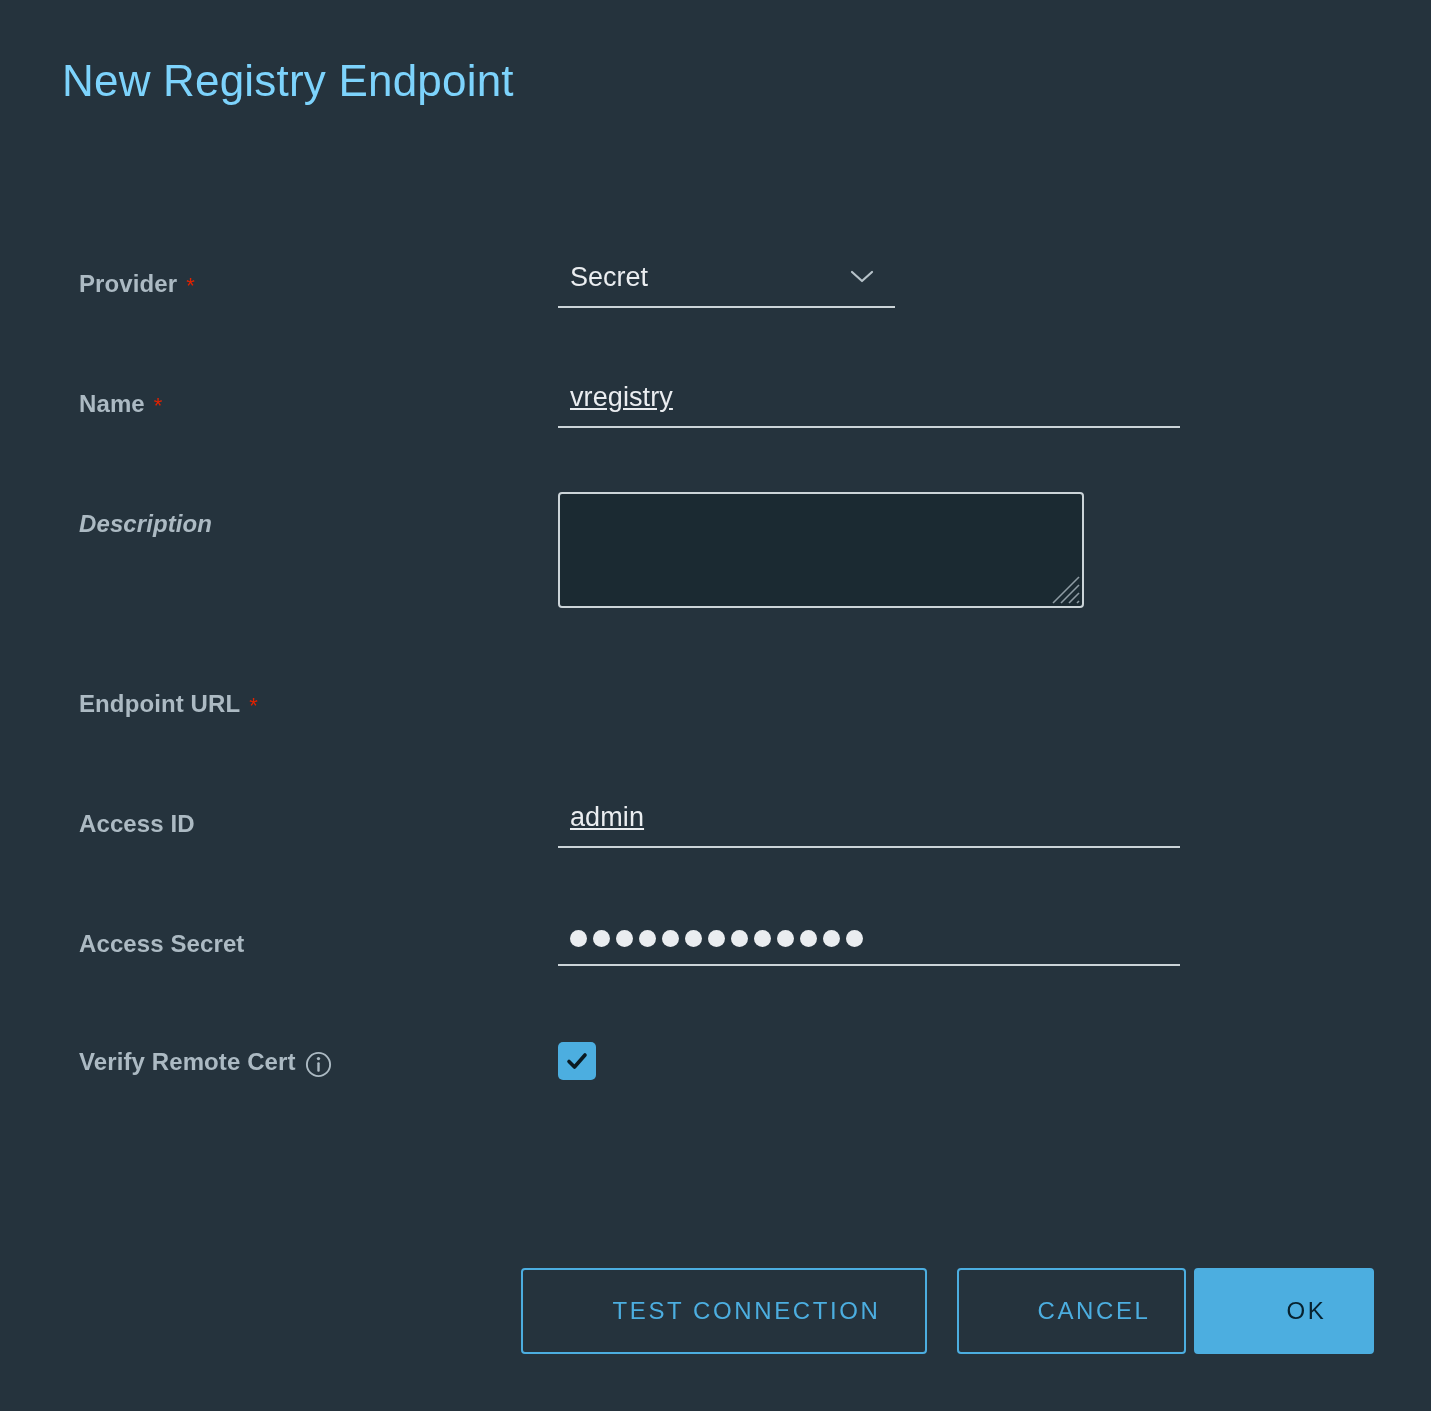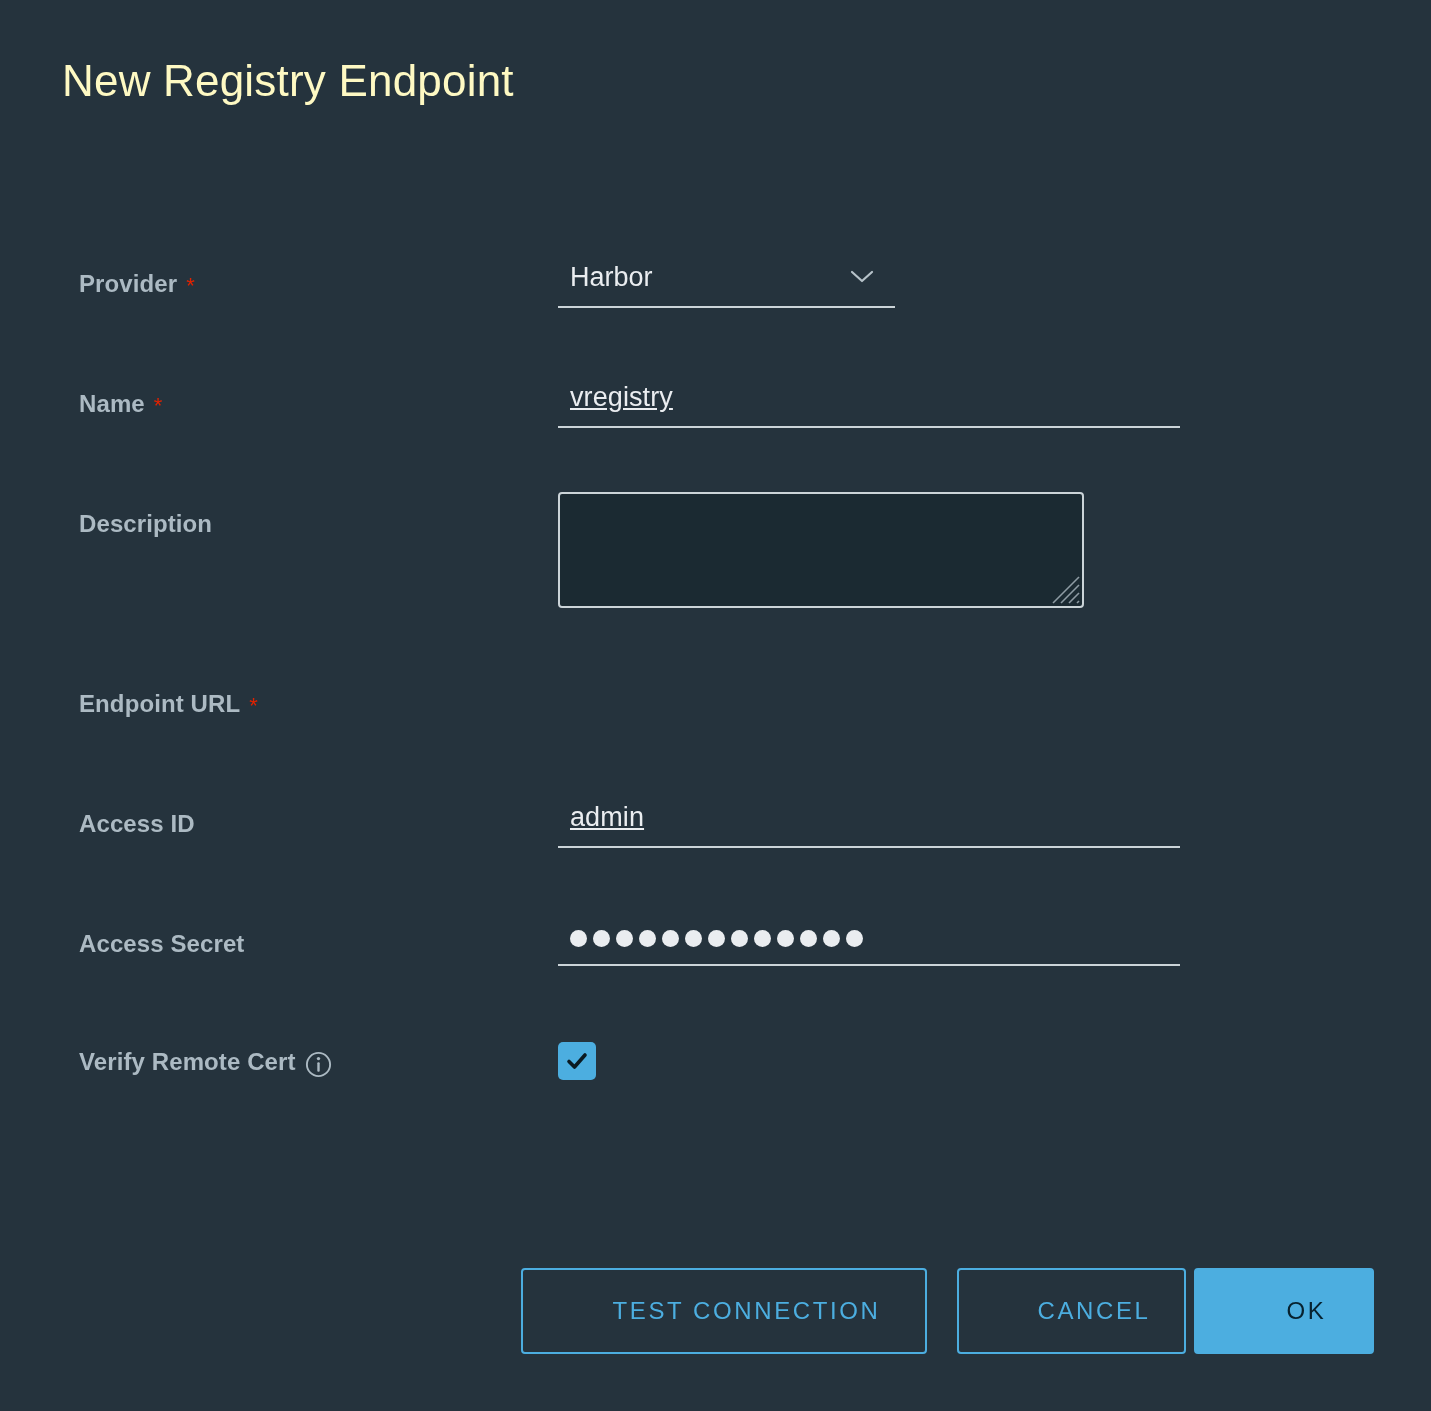--- a/index.html
+++ b/index.html
@@ -17,21 +17,21 @@
   }
 
   
   .page-title {
     position: absolute;
     left: 62px;
     top: 55px;
     font-size: 44px;
     font-weight: 300;
     letter-spacing: 0.2px;
-    color: #fef9c3;
+    color: #7dd3fc;
     line-height: 1.2;
     white-space: nowrap;
   }
 
   
   .form {
     position: absolute;
     left: 0;
     top: 250px;
     width: 1431px;
@@ -239,42 +239,42 @@
 
 <div class="form">
 
   <div class="form-row" style="height:120px;text-decoration:underline;">
     <div class="form-label" style="top:20px;">
       <span>Provider</span>
       <span class="req-star">*</span>
     </div>
     <div class="field" style="top:12px;">
       <div class="select-wrap">
-        <div class="select-display">Harbor</div>
+        <div class="select-display">Secret</div>
         <span class="chevron-down">
           <svg viewBox="0 0 26 16" width="26" height="16">
             <polyline points="3,4 13,13 23,4" fill="none" stroke="#b6c2c9" stroke-width="2.2" stroke-linecap="round" stroke-linejoin="round"></polyline>
           </svg>
         </span>
       </div>
     </div>
   </div>
 
   <div class="form-row" style="height:120px;">
     <div class="form-label" style="top:20px;">
       <span>Name</span>
       <span class="req-star">*</span>
     </div>
     <div class="field" style="top:12px;">
       <input class="underline-input w-long" type="text" value="vregistry" style="">
     </div>
   </div>
 
   <div class="form-row" style="height:180px;">
-    <div class="form-label" style="top:20px;">
+    <div class="form-label" style="top:20px;font-style:italic;">
       <span>Description</span>
     </div>
     <div class="field" style="top:2px;">
       <div class="textarea-box">
         <textarea class="desc" style=""></textarea>
         <span class="resize-grip">
           <svg viewBox="0 0 34 34" width="34" height="34">
             <g stroke="#8e9ba3" stroke-width="1.6">
               <line x1="32" y1="6" x2="6" y2="32"></line>
               <line x1="32" y1="14" x2="14" y2="32"></line>

